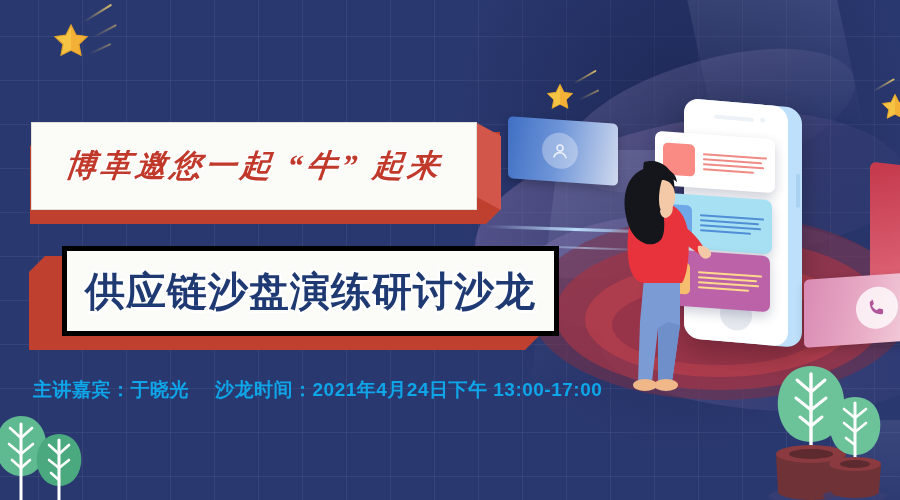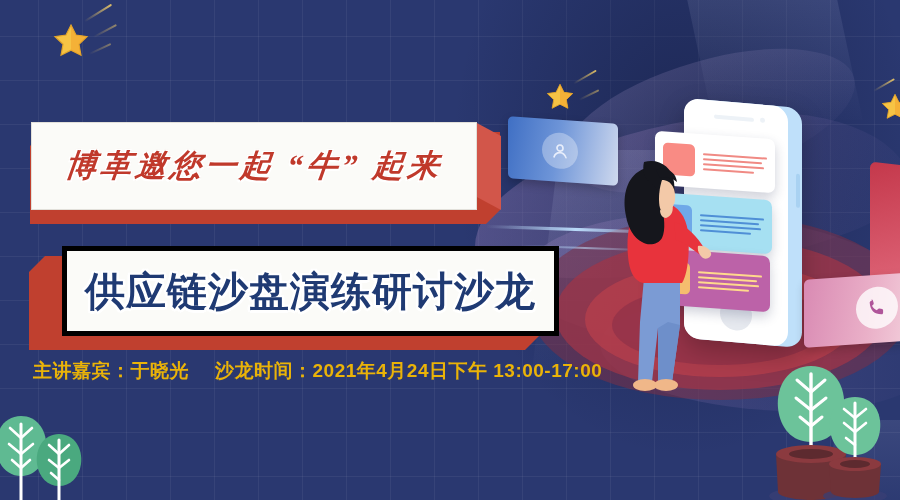--- a/index.html
+++ b/index.html
@@ -117,22 +117,22 @@
   #banner2 .txt{
     width:100%;text-align:center;color:#1f3a73;
     font-size:40px;font-weight:bold;letter-spacing:1px;
     text-shadow:
       -2px -2px 0 #ffffff, 2px -2px 0 #ffffff,
       -2px 2px 0 #ffffff, 2px 2px 0 #ffffff,
       -2.5px 0 0 #fff, 2.5px 0 0 #fff, 0 -2.5px 0 #fff, 0 2.5px 0 #fff;
   }
   
   .footer{
-    position:absolute;left:33px;top:358px;
-    color:#eab308;font-size:19px;font-weight:bold;letter-spacing:.5px;
+    position:absolute;left:33px;top:377px;
+    color:#0ea5e9;font-size:19px;font-weight:bold;letter-spacing:.5px;
     white-space:nowrap;
   }
   .footer .gap{display:inline-block;width:26px;}
   
   .card-float{position:absolute;border-radius:5px;}
   #avatar-card{
     left:508px;top:120px;width:110px;height:62px;
     background:linear-gradient(100deg,#3f6fc4 0%,#6e95d8 45%,#cfd9ee 100%);
     transform:skewY(4deg);
     box-shadow:0 4px 10px rgba(0,0,0,.22);

